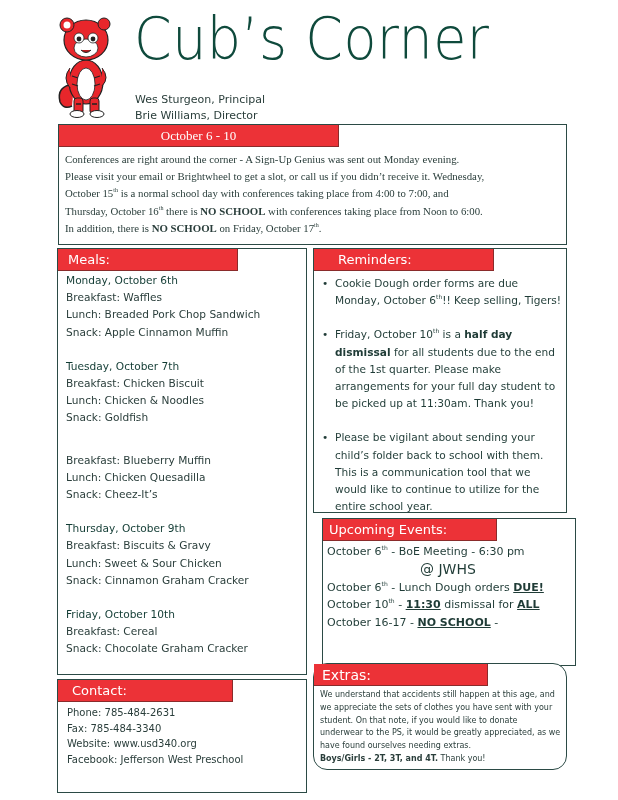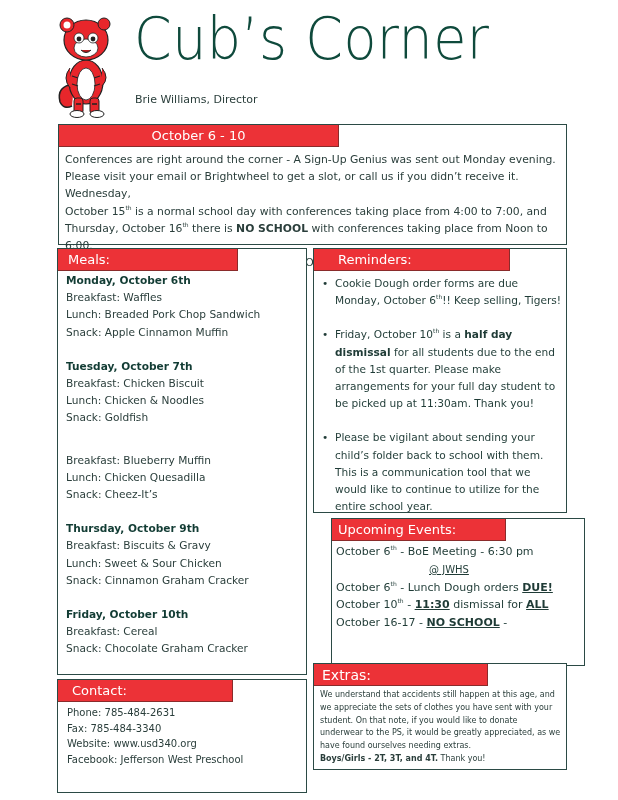--- a/index.html
+++ b/index.html
@@ -7,21 +7,21 @@
          font-family: "DejaVu Sans", sans-serif; color: #1f3b36; }
   .abs { position: absolute; }
   .title { left: 134px; top: 10px; font-family: "DejaVu Sans", sans-serif; font-size: 58px; font-weight: 300;
            color: #0f4a3c; letter-spacing: 0.5px; line-height: 1; transform: scaleX(0.93); transform-origin: left top; }
   .staff { left: 135px; top: 92px; font-size: 11px; line-height: 16px; color: #2a3e3b; }
   .box { border: 1.8px solid #2b4a45; background: #fff; }
   .hdr { background: #ec3237; color: #ffffff; font-size: 13px; height: 22px; line-height: 22px;
          padding-left: 10px; border-right: 1.5px solid #8a2b2b; border-bottom: 1.5px solid #8a2b2b; }
   .body-text { font-size: 10.6px; line-height: 17.2px; color: #2a3e3b; }
   sup { font-size: 6px; vertical-align: super; line-height: 0; }
-  .day { font-weight: bold; color: #123c34; }
+  .day { font-weight: normal; color: #123c34; }
   ul.rem { list-style: none; }
   ul.rem li { position: relative; padding-left: 17px; font-size: 10.6px; line-height: 17.2px; margin-bottom: 17px; }
   ul.rem li::before { content: "\2022"; position: absolute; left: 4px; top: 0; }
   .ev { font-size: 11px; line-height: 17.8px; }
   .u { font-weight: bold; text-decoration: underline; }
   .b { font-weight: bold; }
 </style>
 </head>
 <body>
 
@@ -51,24 +51,25 @@
     <circle cx="27" cy="25" r="2.4" fill="#222"></circle>
     <circle cx="41" cy="25" r="2.4" fill="#222"></circle>
     <path d="M29 36 Q34 41 39 36" stroke="#222" stroke-width="1" fill="#b51c20"></path>
 
     <path d="M20 62 l6 2 M20 70 l6 2 M48 62 l-6 2 M48 70 l-6 2 M24 90 l5 0 M40 90 l5 0" stroke="#222" stroke-width="1.3"></path>
   </svg>
 </div>
 
 <div class="abs title">Cub’s Corner</div>
 <div class="abs staff">
+  <div>Wes Sturgeon, Principal</div>
   <div>Brie Williams, Director</div>
 </div>
 
-<div class="abs box" style="left:58px; top:124px; width:509px; height:121px;">
+<div class="abs box" style="left:58px; top:124px; width:509px; height:121px;font-family:Liberation Serif, serif;">
   <div class="hdr" style="width:280px; padding-left:0; text-align:center;">
     <span>October 6 - 10</span>
   </div>
   <div class="body-text" style="padding:4px 0 0 6px; font-size:10.8px;">
     <div>Conferences are right around the corner - A Sign-Up Genius was sent out Monday evening.</div>
     <div>Please visit your email or Brightwheel to get a slot, or call us if you didn’t receive it. Wednesday,</div>
     <div><span>October 15</span><sup>th</sup><span> is a normal school day with conferences taking place from 4:00 to 7:00, and</span></div>
     <div><span>Thursday, October 16</span><sup>th</sup><span> there is </span><span class="b">NO SCHOOL</span><span> with conferences taking place from Noon to 6:00.</span></div>
     <div><span>In addition, there is </span><span class="b">NO SCHOOL</span><span> on Friday, October 17</span><sup>th</sup><span>.</span></div>
   </div>
@@ -112,39 +113,39 @@
   <div class="hdr" style="width:175px; padding-left:14px;">Contact:</div>
   <div class="body-text" style="padding:3px 0 0 9px; font-size:10px; line-height:15.5px;">
     <div>Phone: 785-484-2631</div>
     <div>Fax: 785-484-3340</div>
     <div>Website: www.usd340.org</div>
     <div>Facebook: Jefferson West Preschool</div>
   </div>
 </div>
 
 <div class="abs box" style="left:313px; top:248px; width:254px; height:265px;">
-  <div class="hdr" style="width:196px;padding-left:24px;">Reminders:</div>
+  <div class="hdr" style="width:180px;padding-left:24px;">Reminders:</div>
   <ul class="rem" style="padding:4px 4px 0 4px;">
     <li><span>Cookie Dough order forms are due Monday, October 6</span><sup>th</sup><span>!! Keep selling, Tigers!</span></li>
     <li><span>Friday, October 10</span><sup>th</sup><span> is a </span><span class="b">half day dismissal</span><span> for all students due to the end of the 1st quarter. Please make arrangements for your full day student to be picked up at 11:30am. Thank you!</span></li>
     <li style="margin-bottom:0;"><span>Please be vigilant about sending your child’s folder back to school with them. This is a communication tool that we would like to continue to utilize for the entire school year.</span></li>
   </ul>
 </div>
 
-<div class="abs box" style="left:331px; top:518px; width:254px; height:148px;">
+<div class="abs box" style="left:322px; top:518px; width:254px; height:148px;">
   <div class="hdr" style="width:174px; padding-left:6px;">Upcoming Events:</div>
   <div class="ev" style="padding:2px 0 0 4px;">
     <div><span>October 6</span><sup>th</sup><span> - BoE Meeting - 6:30 pm</span></div>
-    <div style="padding-left:93px; font-size:10px;text-decoration:underline;">@ JWHS</div>
+    <div style="padding-left:93px; font-size:14px;">@ JWHS</div>
     <div><span>October 6</span><sup>th</sup><span> - Lunch Dough orders </span><span class="u">DUE!</span></div>
     <div><span>October 10</span><sup>th</sup><span> - </span><span class="u">11:30</span><span> dismissal for </span><span class="u">ALL</span></div>
     <div><span>October 16-17 - </span><span class="u">NO SCHOOL</span><span> -</span></div>
     <div style="padding-left:58px;margin-top:32px;">Parent/Teacher Conferences</div>
   </div>
 </div>
 
-<div class="abs box" style="left:313px; top:663px; width:254px; height:107px;">
+<div class="abs box" style="left:313px; top:663px; width:254px; height:107px;border-radius:14px;">
   <div class="hdr" style="width:174px; padding-left:8px; font-size:14px;">Extras:</div>
   <div style="padding:3px 4px 0 6px; font-size:8px; line-height:12.8px; color:#2a3e3b;">
     <span>We understand that accidents still happen at this age, and we appreciate the sets of clothes you have sent with your student. On that note, if you would like to donate underwear to the PS, it would be greatly appreciated, as we have found ourselves needing extras.</span><br>
     <span class="b">Boys/Girls - 2T, 3T, and 4T.</span><span> Thank you!</span>
   </div>
 </div>
 
 </body></html>

